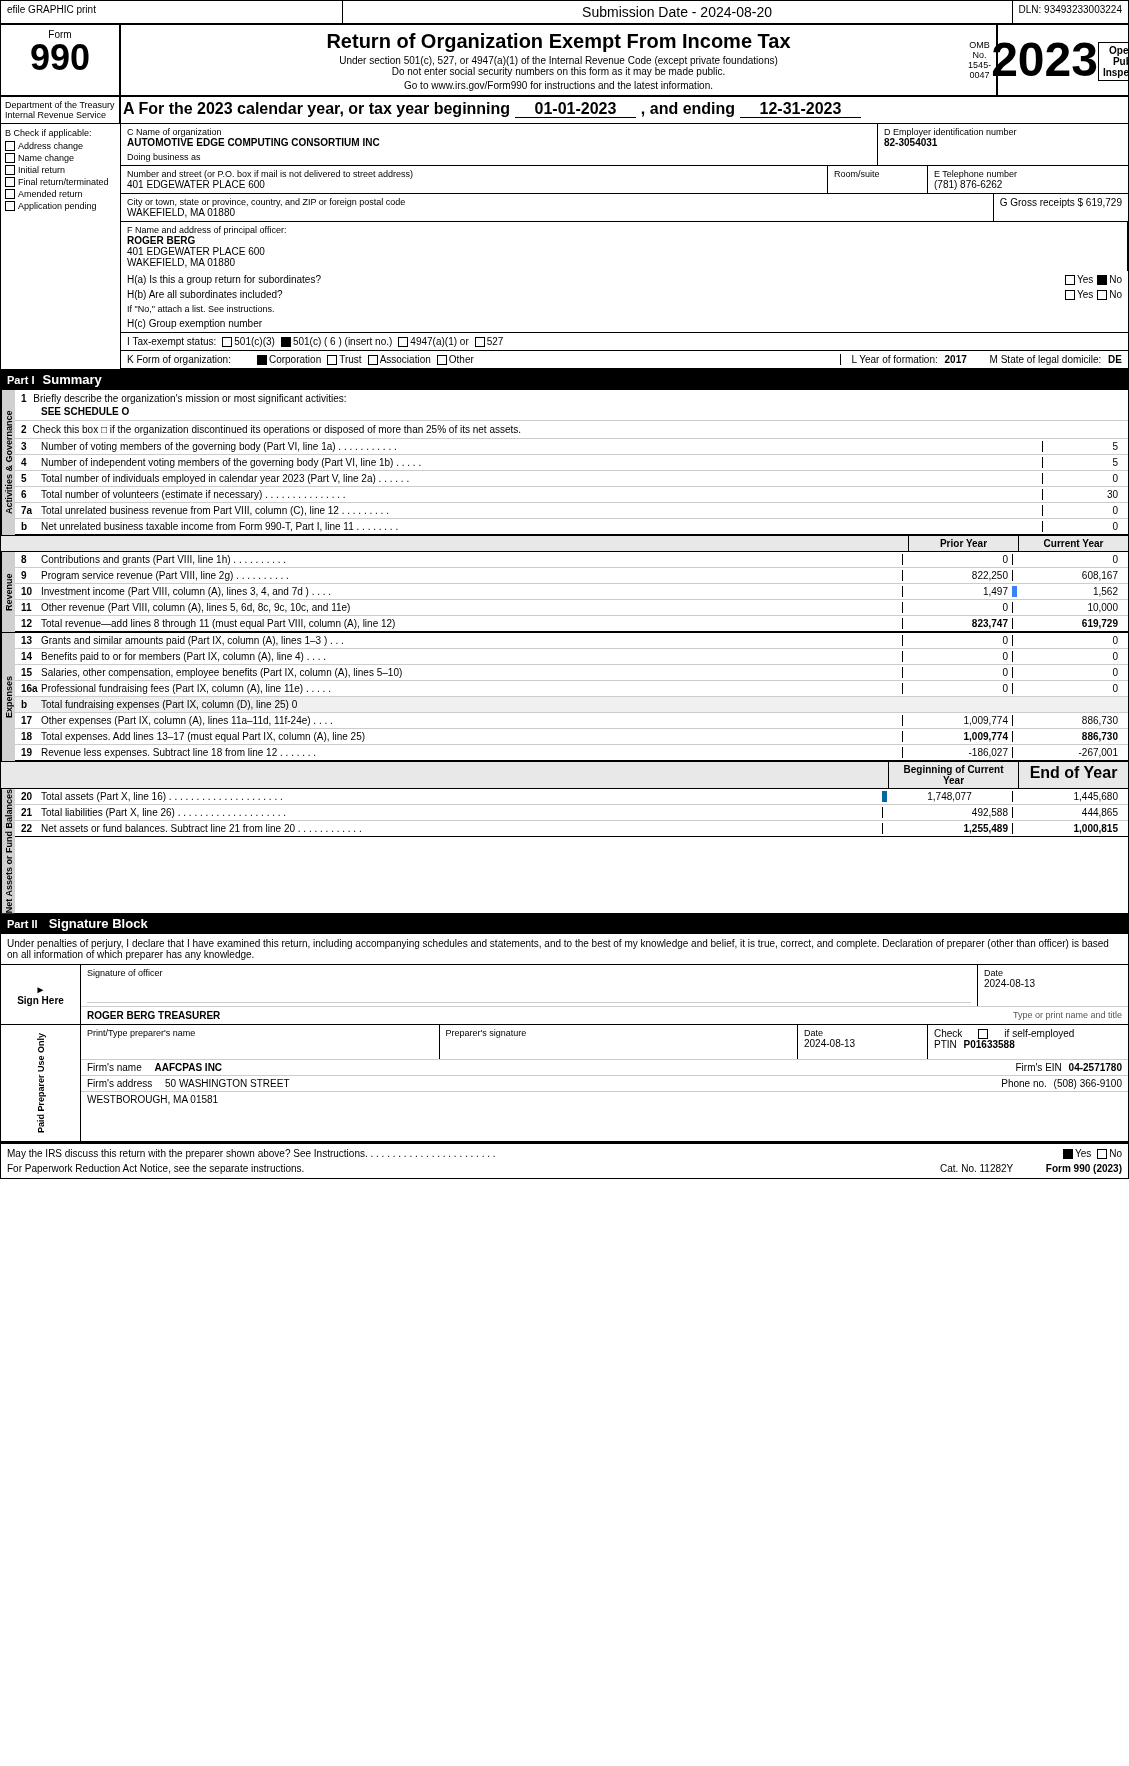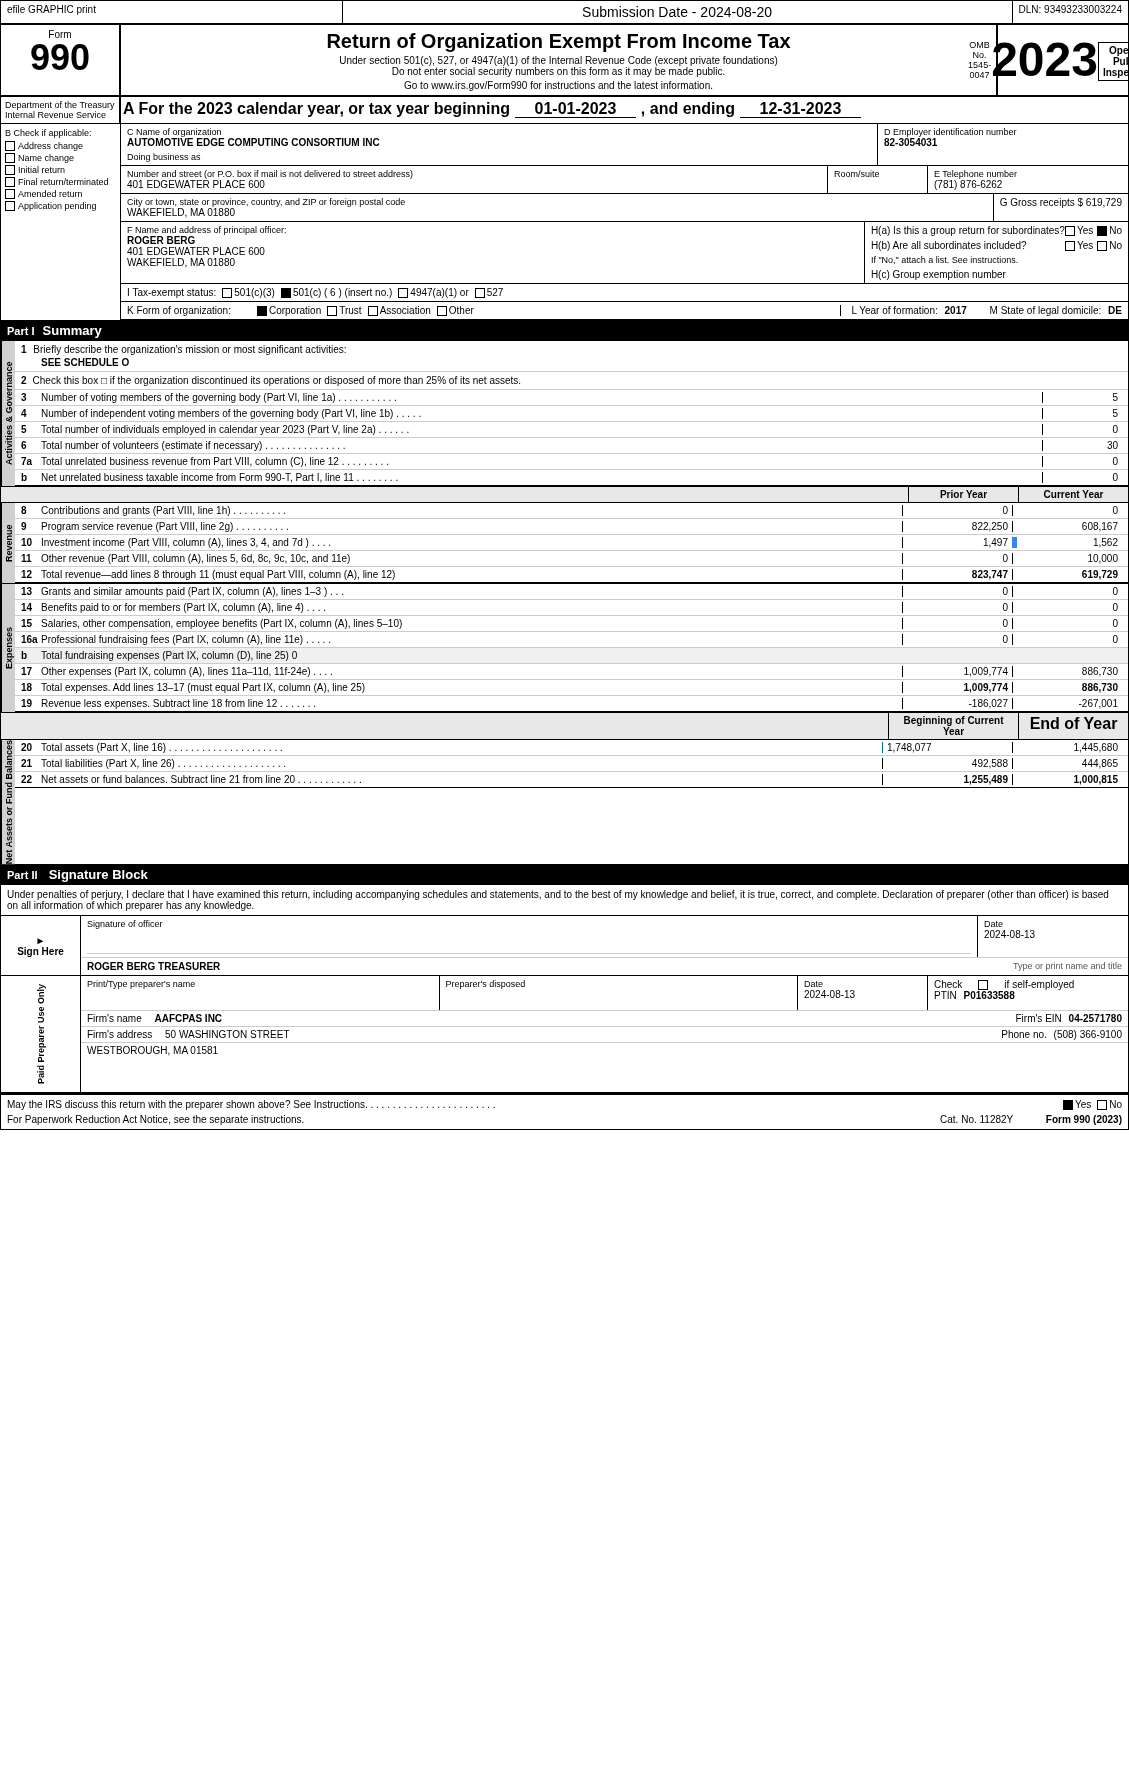--- a/index.html
+++ b/index.html
@@ -157,21 +157,21 @@
         <div style="flex:1; padding:3px 6px; border-right:1px solid #000; font-size:10px;">
           <div style="font-size:9px;">City or town, state or province, country, and ZIP or foreign postal code</div>
           <div>WAKEFIELD, MA  01880</div>
         </div>
         <div style="padding:3px 6px; font-size:10px;">
           <span>G Gross receipts $</span>
           <span>619,729</span>
         </div>
       </div>
 
-      <div style="display:flex; border-bottom:1px solid #000;">
+      <div style="display:flex; border-bottom:1px solid #000;flex-direction:column;">
         <div style="flex:1; padding:3px 6px; border-right:1px solid #000; font-size:10px;">
           <div style="font-size:9px;">F Name and address of principal officer:</div>
           <div style="font-weight:bold;">ROGER BERG</div>
           <div>401 EDGEWATER PLACE 600</div>
           <div>WAKEFIELD, MA  01880</div>
         </div>
         <div style="padding:3px 6px; font-size:10px; min-width:250px;">
 
           <div style="display:flex; align-items:center; justify-content:space-between; margin-bottom:4px;">
             <span>H(a) Is this a group return for subordinates?</span>
@@ -427,21 +427,21 @@
       <div style="width:110px; text-align:center; border-left:1px solid #000; padding:2px 4px; font-size:16px; font-weight:bold;">End of Year</div>
     </div>
 
     <div class="netassets-section">
       <div class="net-label">Net Assets or Fund Balances</div>
       <div class="net-content">
 
         <div style="display:flex; border-bottom:1px solid #ccc; padding:2px 6px; align-items:center; font-size:10px;">
           <span style="font-weight:bold; width:20px;">20</span>
           <span style="flex:1;">Total assets (Part X, line 16)  .  .  .  .  .  .  .  .  .  .  .  .  .  .  .  .  .  .  .  .  .</span>
-          <span style="width:130px; text-align:left; border-left:1px solid #0369a1; padding:0 4px;">1,748,077</span>
+          <span style="width:130px; text-align:center; border-left:5px solid #0369a1; padding:0 4px;">1,748,077</span>
           <span style="width:110px; text-align:right; border-left:1px solid #000; padding:0 4px;">1,445,680</span>
         </div>
 
         <div style="display:flex; border-bottom:1px solid #ccc; padding:2px 6px; align-items:center; font-size:10px;">
           <span style="font-weight:bold; width:20px;">21</span>
           <span style="flex:1;">Total liabilities (Part X, line 26)  .  .  .  .  .  .  .  .  .  .  .  .  .  .  .  .  .  .  .  .</span>
           <span style="width:130px; text-align:right; border-left:1px solid #000; padding:0 4px;">492,588</span>
           <span style="width:110px; text-align:right; border-left:1px solid #000; padding:0 4px;">444,865</span>
         </div>
 
@@ -492,21 +492,21 @@
 Use Only</div>
       </div>
       <div style="flex:1;">
 
         <div style="display:flex; border-bottom:1px solid #ccc;">
           <div style="flex:1; padding:3px 6px; border-right:1px solid #000; font-size:10px;">
             <div style="font-size:9px;">Print/Type preparer's name</div>
             <div style="height:18px;"></div>
           </div>
           <div style="flex:1; padding:3px 6px; border-right:1px solid #000; font-size:10px;">
-            <div style="font-size:9px;">Preparer's disposed</div>
+            <div style="font-size:9px;">Preparer's signature</div>
             <div style="height:18px;"></div>
           </div>
           <div style="width:130px; padding:3px 6px; border-right:1px solid #000; font-size:10px;">
             <div style="font-size:9px;">Date</div>
             <div>2024-08-13</div>
           </div>
           <div style="padding:3px 6px; font-size:10px; min-width:200px;">
             <div style="display:flex; align-items:center; gap:16px;">
               <span>Check</span>
               <span style="width:10px;height:10px;border:1px solid #000;display:inline-block;"></span>

